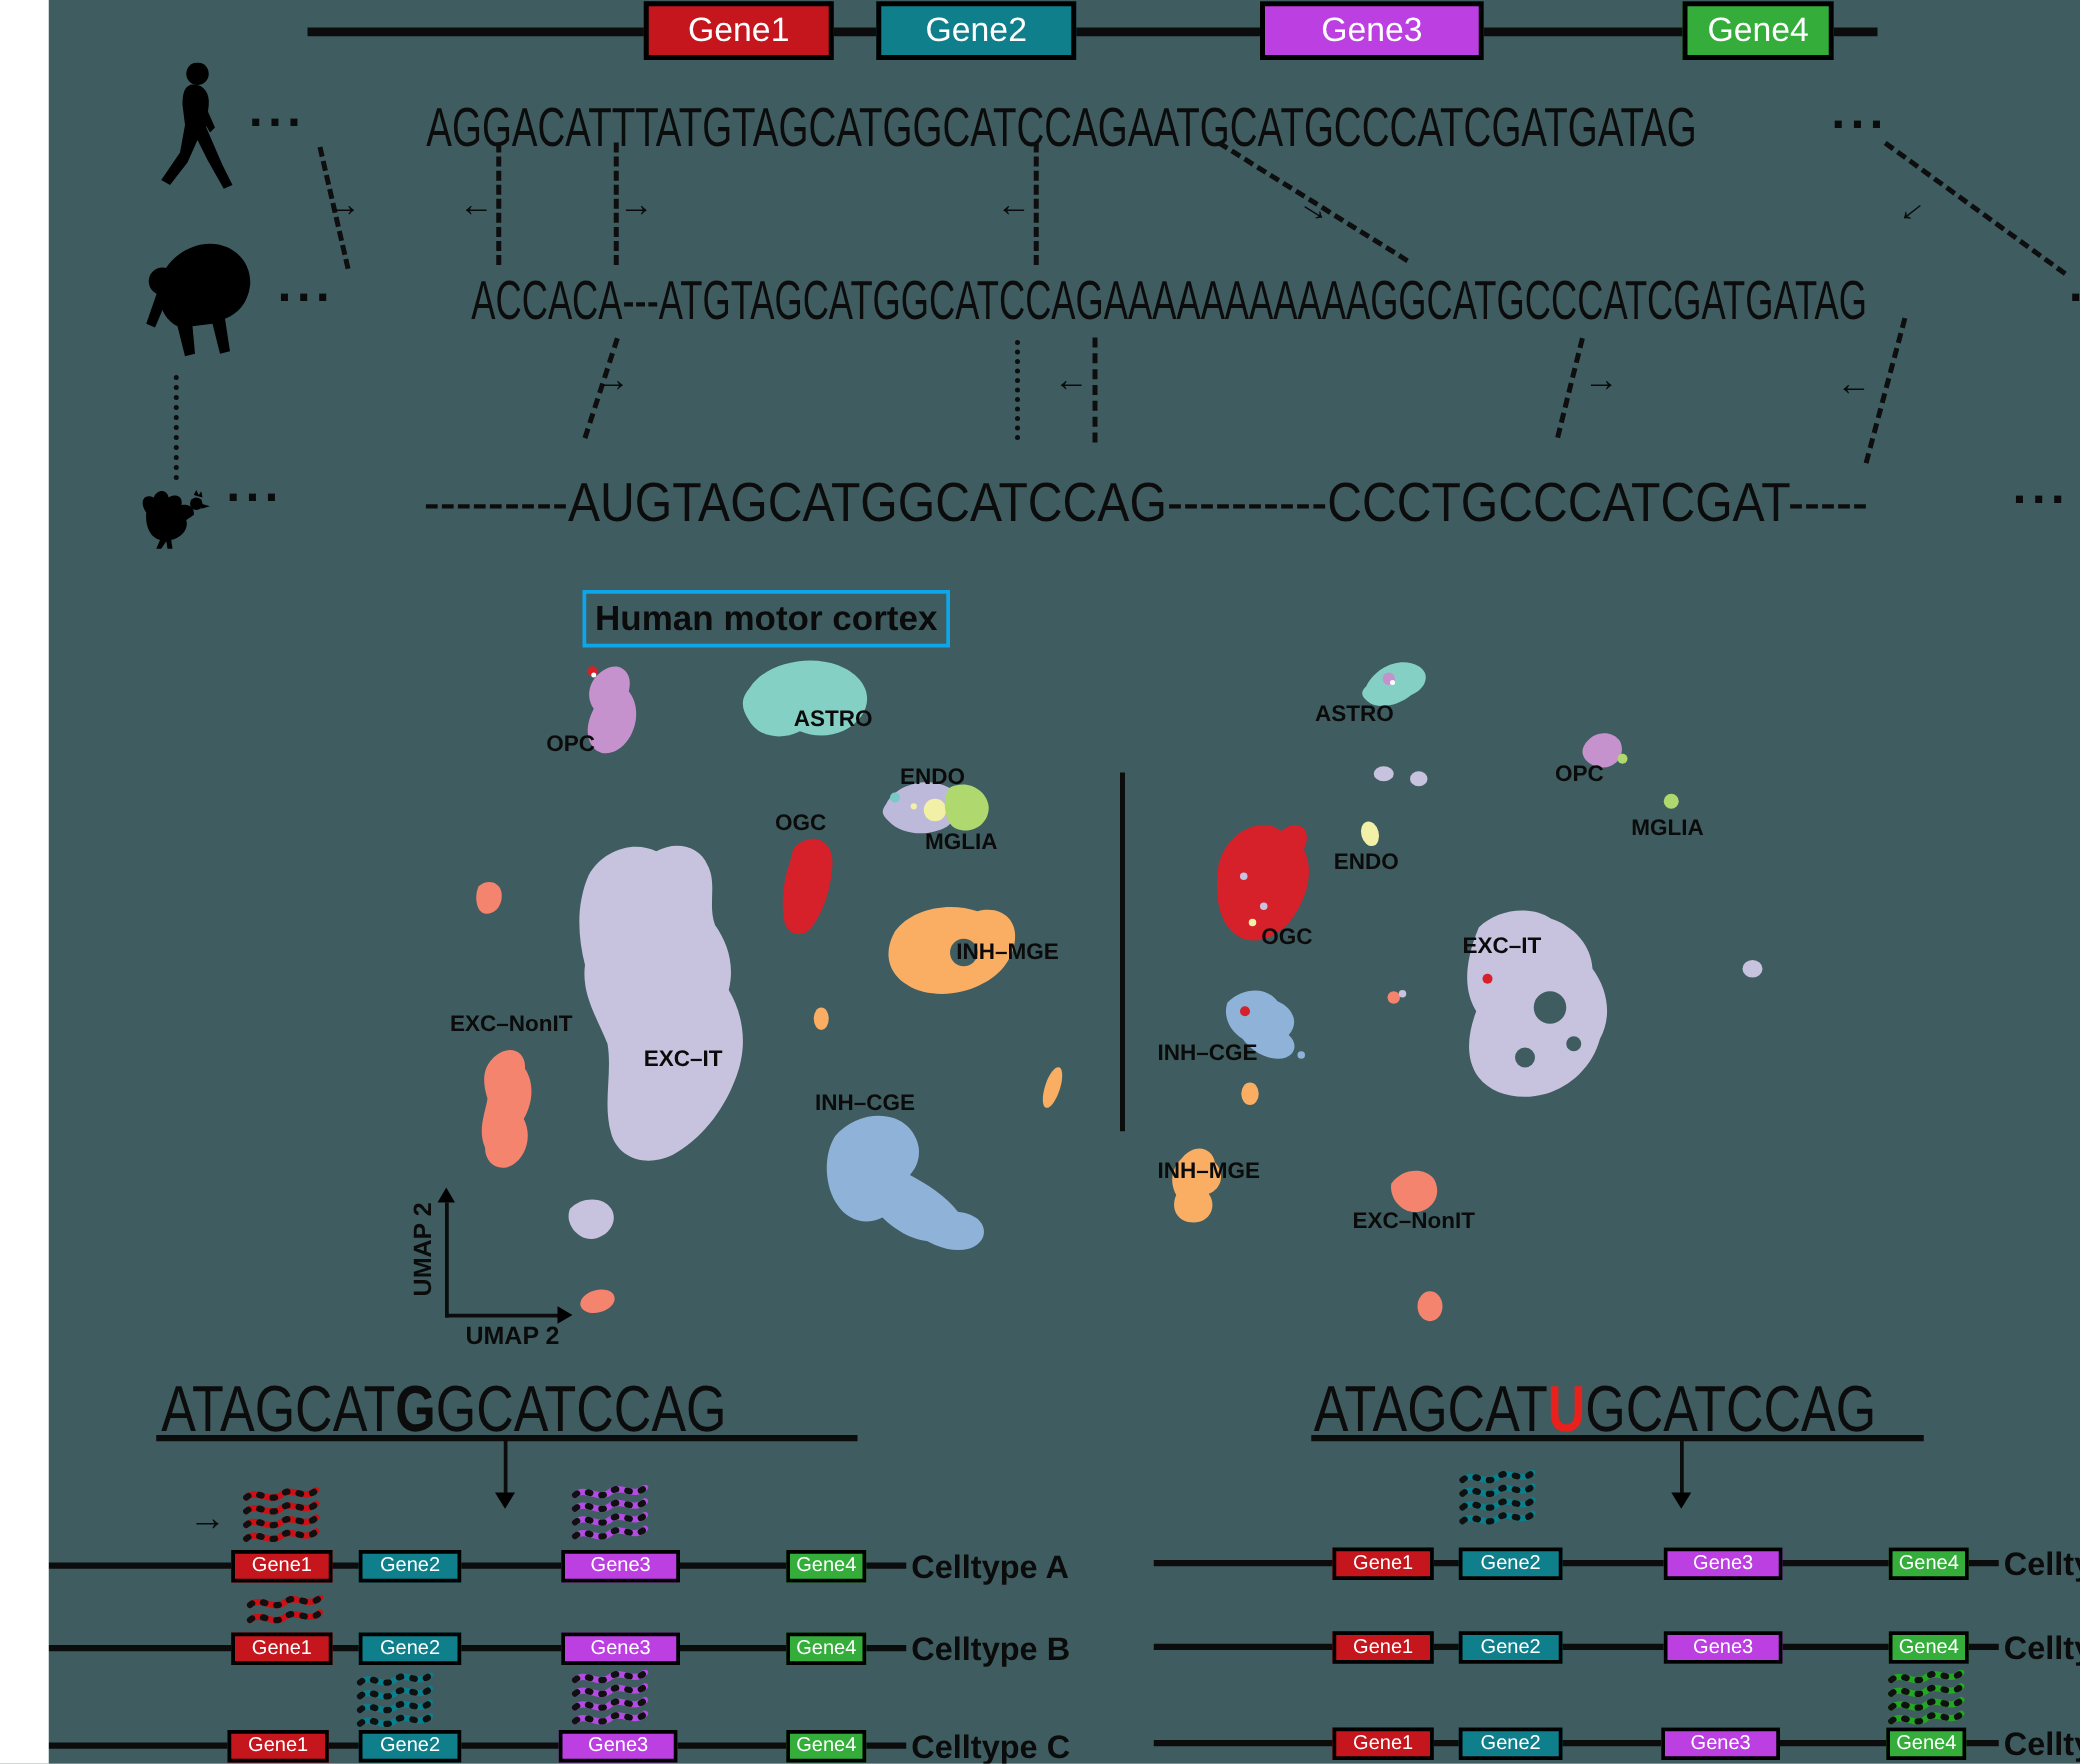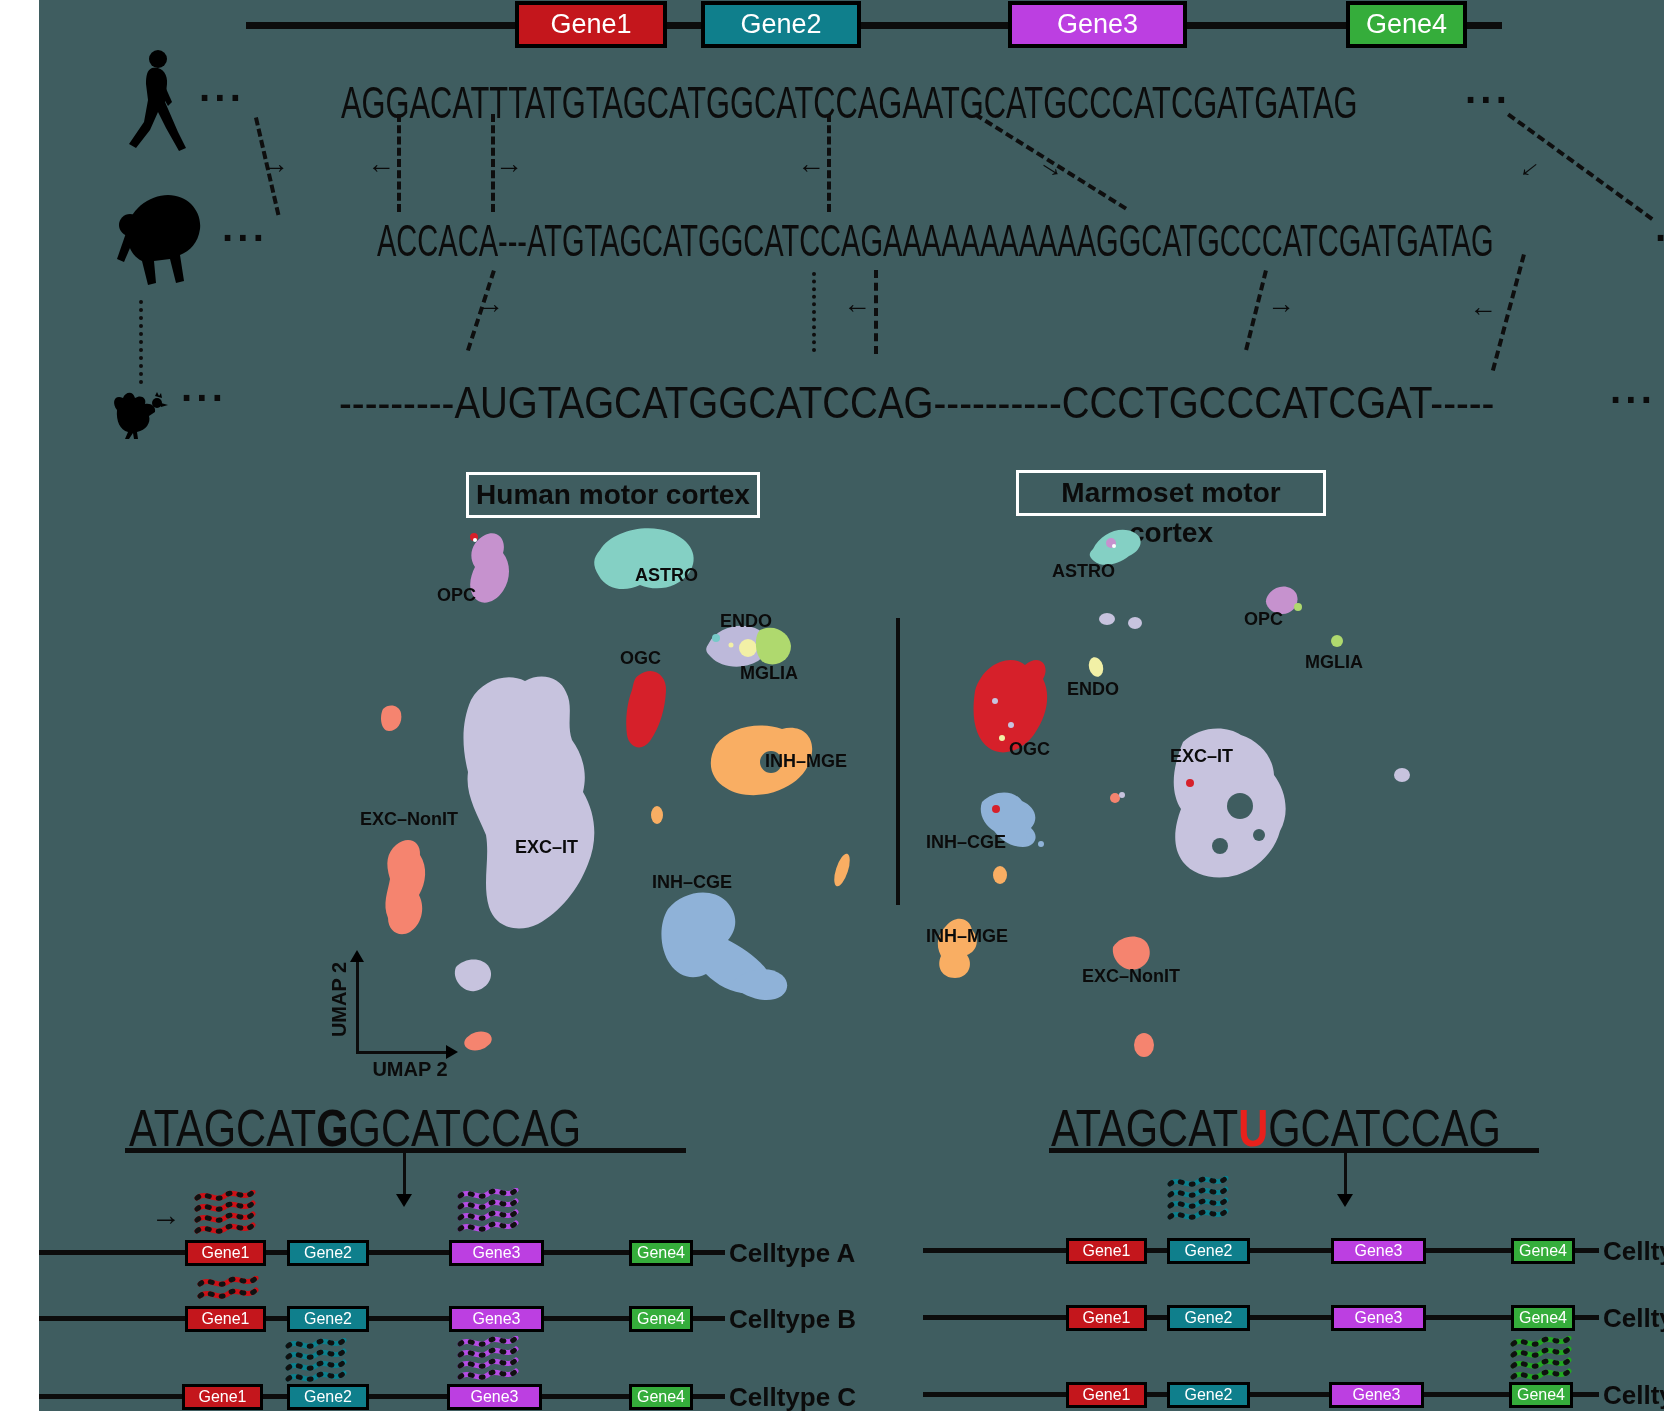--- a/index.html
+++ b/index.html
@@ -9,21 +9,21 @@
   .abs{position:absolute;}
   .seq{font-size:44px;color:#0c0c0c;white-space:pre;transform-origin:0 0;letter-spacing:0px;}
   .bigseq{font-size:52px;color:#0c0c0c;white-space:pre;transform-origin:0 0;}
   .gene-top{border:4px solid #000;color:#fff;font-size:27px;text-align:center;line-height:39px;height:47px;}
   .gene-sm{border:3px solid #000;color:#fff;font-size:16px;text-align:center;line-height:20px;height:26px;}
   .lineh{background:#0c0c0c;}
   .dashv{width:0;border-left:4px dashed #0e0e0e;transform-origin:top left;}
   .dotv{width:0;border-left:4px dotted #0e0e0e;transform-origin:top left;}
   .dots{font-weight:bold;font-size:40px;letter-spacing:2px;line-height:20px;}
   .arrow{font-weight:bold;font-size:28px;transform-origin:center;}
-  .boxtitle{border:3px solid #ffffff;font-weight:bold;font-size:28px;text-align:center;line-height:40px;height:46px;}
+  .boxtitle{border:3px solid #0ea5e9;font-weight:bold;font-size:28px;text-align:center;line-height:40px;height:46px;}
   .clabel{font-weight:bold;font-size:18px;white-space:nowrap;}
   .ctype{font-weight:bold;font-size:26px;white-space:nowrap;}
   .axislabel{font-weight:bold;font-size:20px;text-align:center;}
   .tri-down{width:0;height:0;border-left:8px solid transparent;border-right:8px solid transparent;border-top:13px solid #000;}
   .tri-up{width:0;height:0;border-left:7px solid transparent;border-right:7px solid transparent;border-bottom:12px solid #000;}
   .tri-right{width:0;height:0;border-top:7px solid transparent;border-bottom:7px solid transparent;border-left:12px solid #000;}
 </style>
 </head>
 <body>
 
@@ -93,21 +93,20 @@
   <span class="abs arrow" style="left:437px;top:288px">→</span>
   <div class="abs dotv" style="left:773px;top:272px;height:80px"></div>
   <div class="abs dashv" style="left:835px;top:270px;height:84px"></div>
   <span class="abs arrow" style="left:804px;top:288px">←</span>
   <div class="abs dashv" style="left:1225px;top:270px;height:82px;transform:rotate(14deg)"></div>
   <span class="abs arrow" style="left:1228px;top:288px">→</span>
   <div class="abs dashv" style="left:1483px;top:254px;height:120px;transform:rotate(15deg)"></div>
   <span class="abs arrow" style="left:1430px;top:291px">←</span>
 
   <div class="abs boxtitle" style="left:427px;top:472px;width:294px">Human motor cortex</div>
-  <div class="abs boxtitle" style="left:977px;top:470px;width:310px">Marmoset motor cortex</div>
   <div class="abs lineh" style="left:857px;top:618px;width:4px;height:287px"></div>
 
   <svg class="abs" style="left:280px;top:495px" width="540" height="570" viewBox="0 0 540 570">
     <circle cx="155" cy="42" r="4" fill="#D6202A"></circle>
     <circle cx="156" cy="45" r="2" fill="#ffffff"></circle>
     <path d="M166,40 C178,34 188,44 184,58 C192,68 192,84 184,96 C176,108 162,112 155,102 C148,92 152,80 156,72 C148,60 154,46 166,40 Z" fill="#C692CE"></path>
     <path d="M281,55 C293,36 327,28 351,37 C372,45 381,62 370,78 C359,93 338,97 321,90 C305,98 287,94 280,81 C273,70 274,63 281,55 Z" fill="#84D0C4"></path>
     <path d="M390,148 C398,132 424,126 440,135 C449,141 450,158 439,166 C424,175 402,173 392,162 C386,156 386,154 390,148 Z" fill="#BDB9DA"></path>
     <circle cx="429" cy="153" r="9" fill="#F2F0A6"></circle>
     <circle cx="412" cy="150" r="2.5" fill="#F2F0A6"></circle>

